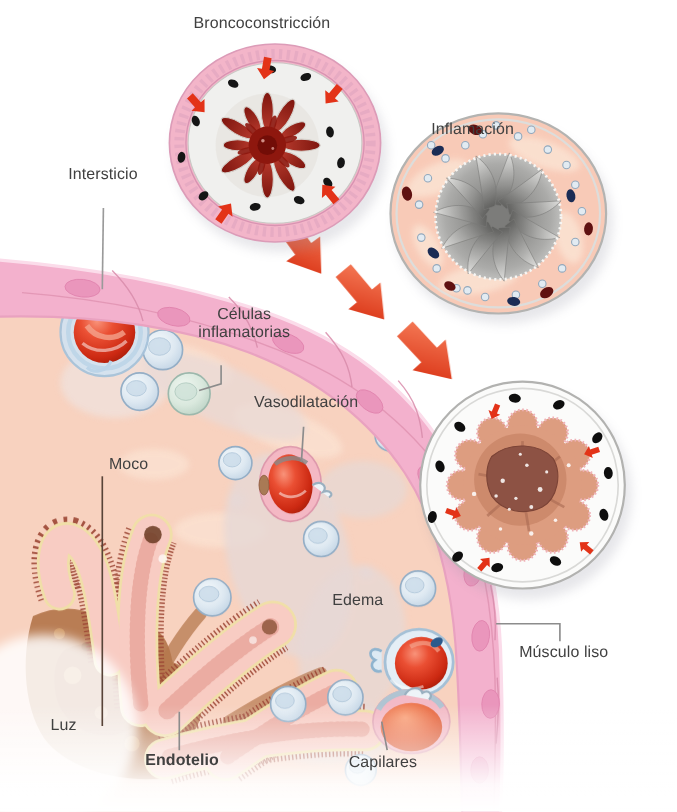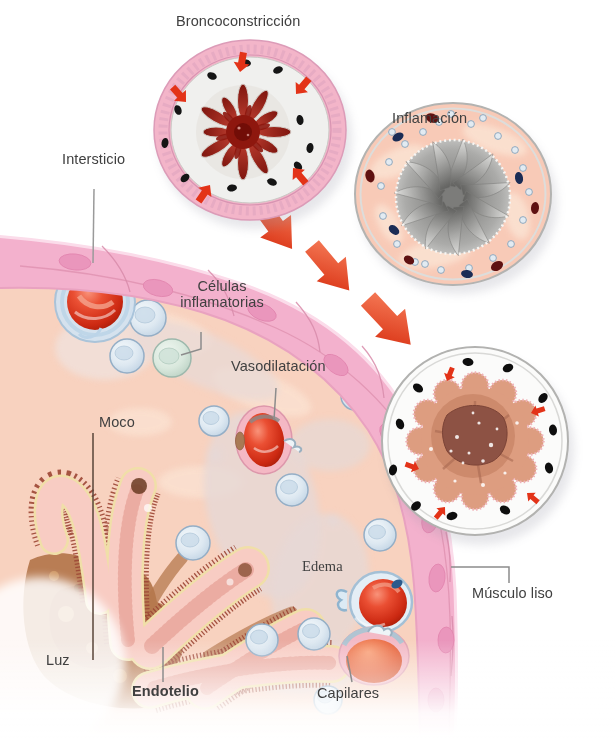--- a/index.html
+++ b/index.html
@@ -13,21 +13,21 @@
     white-space:nowrap;letter-spacing:0.1px;
   }
   .lbl.wrap{white-space:normal;width:100px;}
   #lbl-bronco{left:176px;top:14px;}
   #lbl-infla{left:392px;top:83px;margin-top:28px;}
   #lbl-secre{left:427px;top:319px;}
   #lbl-inter{left:62px;top:152px;}
   #lbl-celulas{left:172px;top:279px;text-align:center;}
   #lbl-vaso{left:231px;top:359px;}
   #lbl-moco{left:59px;top:415px;margin-left:40px;}
-  #lbl-edema{left:302px;top:559px;font-family:Liberation Serif, serif;}
+  #lbl-edema{left:302px;top:539px;}
   #lbl-musculo{left:472px;top:586px;text-align:right;}
   #lbl-luz{left:46px;top:653px;}
   #lbl-endo{left:132px;top:684px;font-weight:bold;}
   #lbl-capi{left:317px;top:686px;}
 </style>
 </head>
 <body>
 
 <div id="stage">
 

